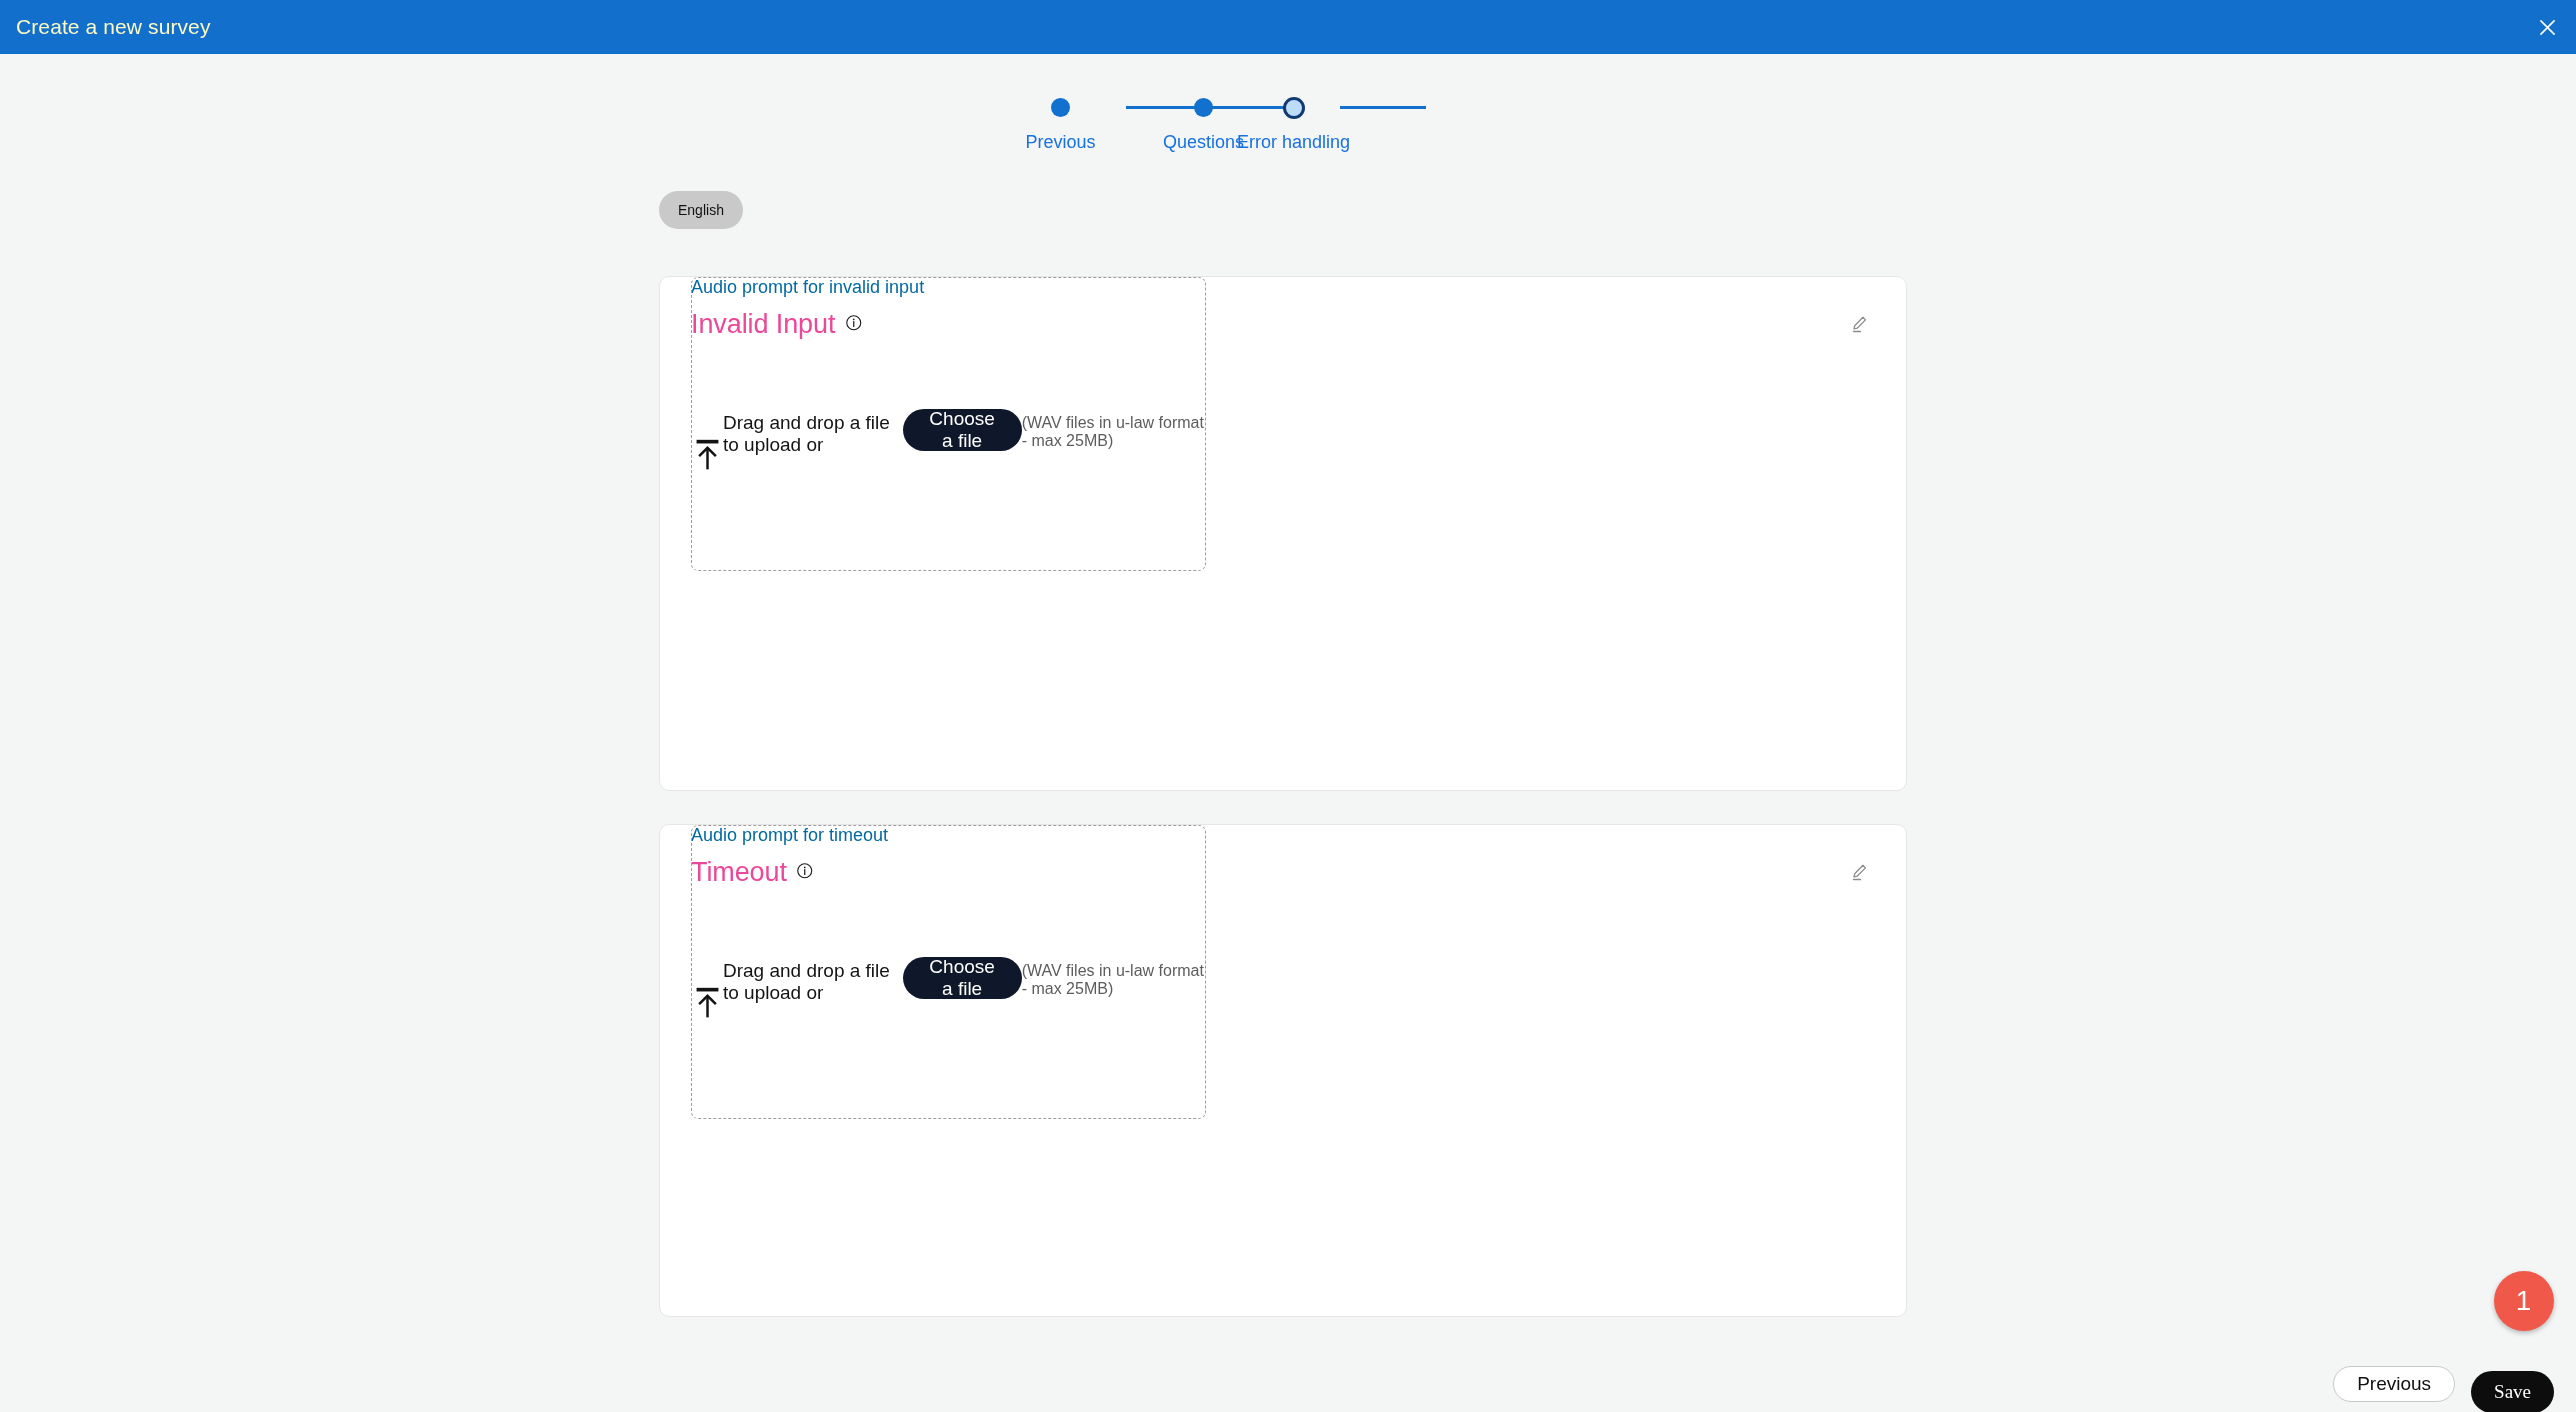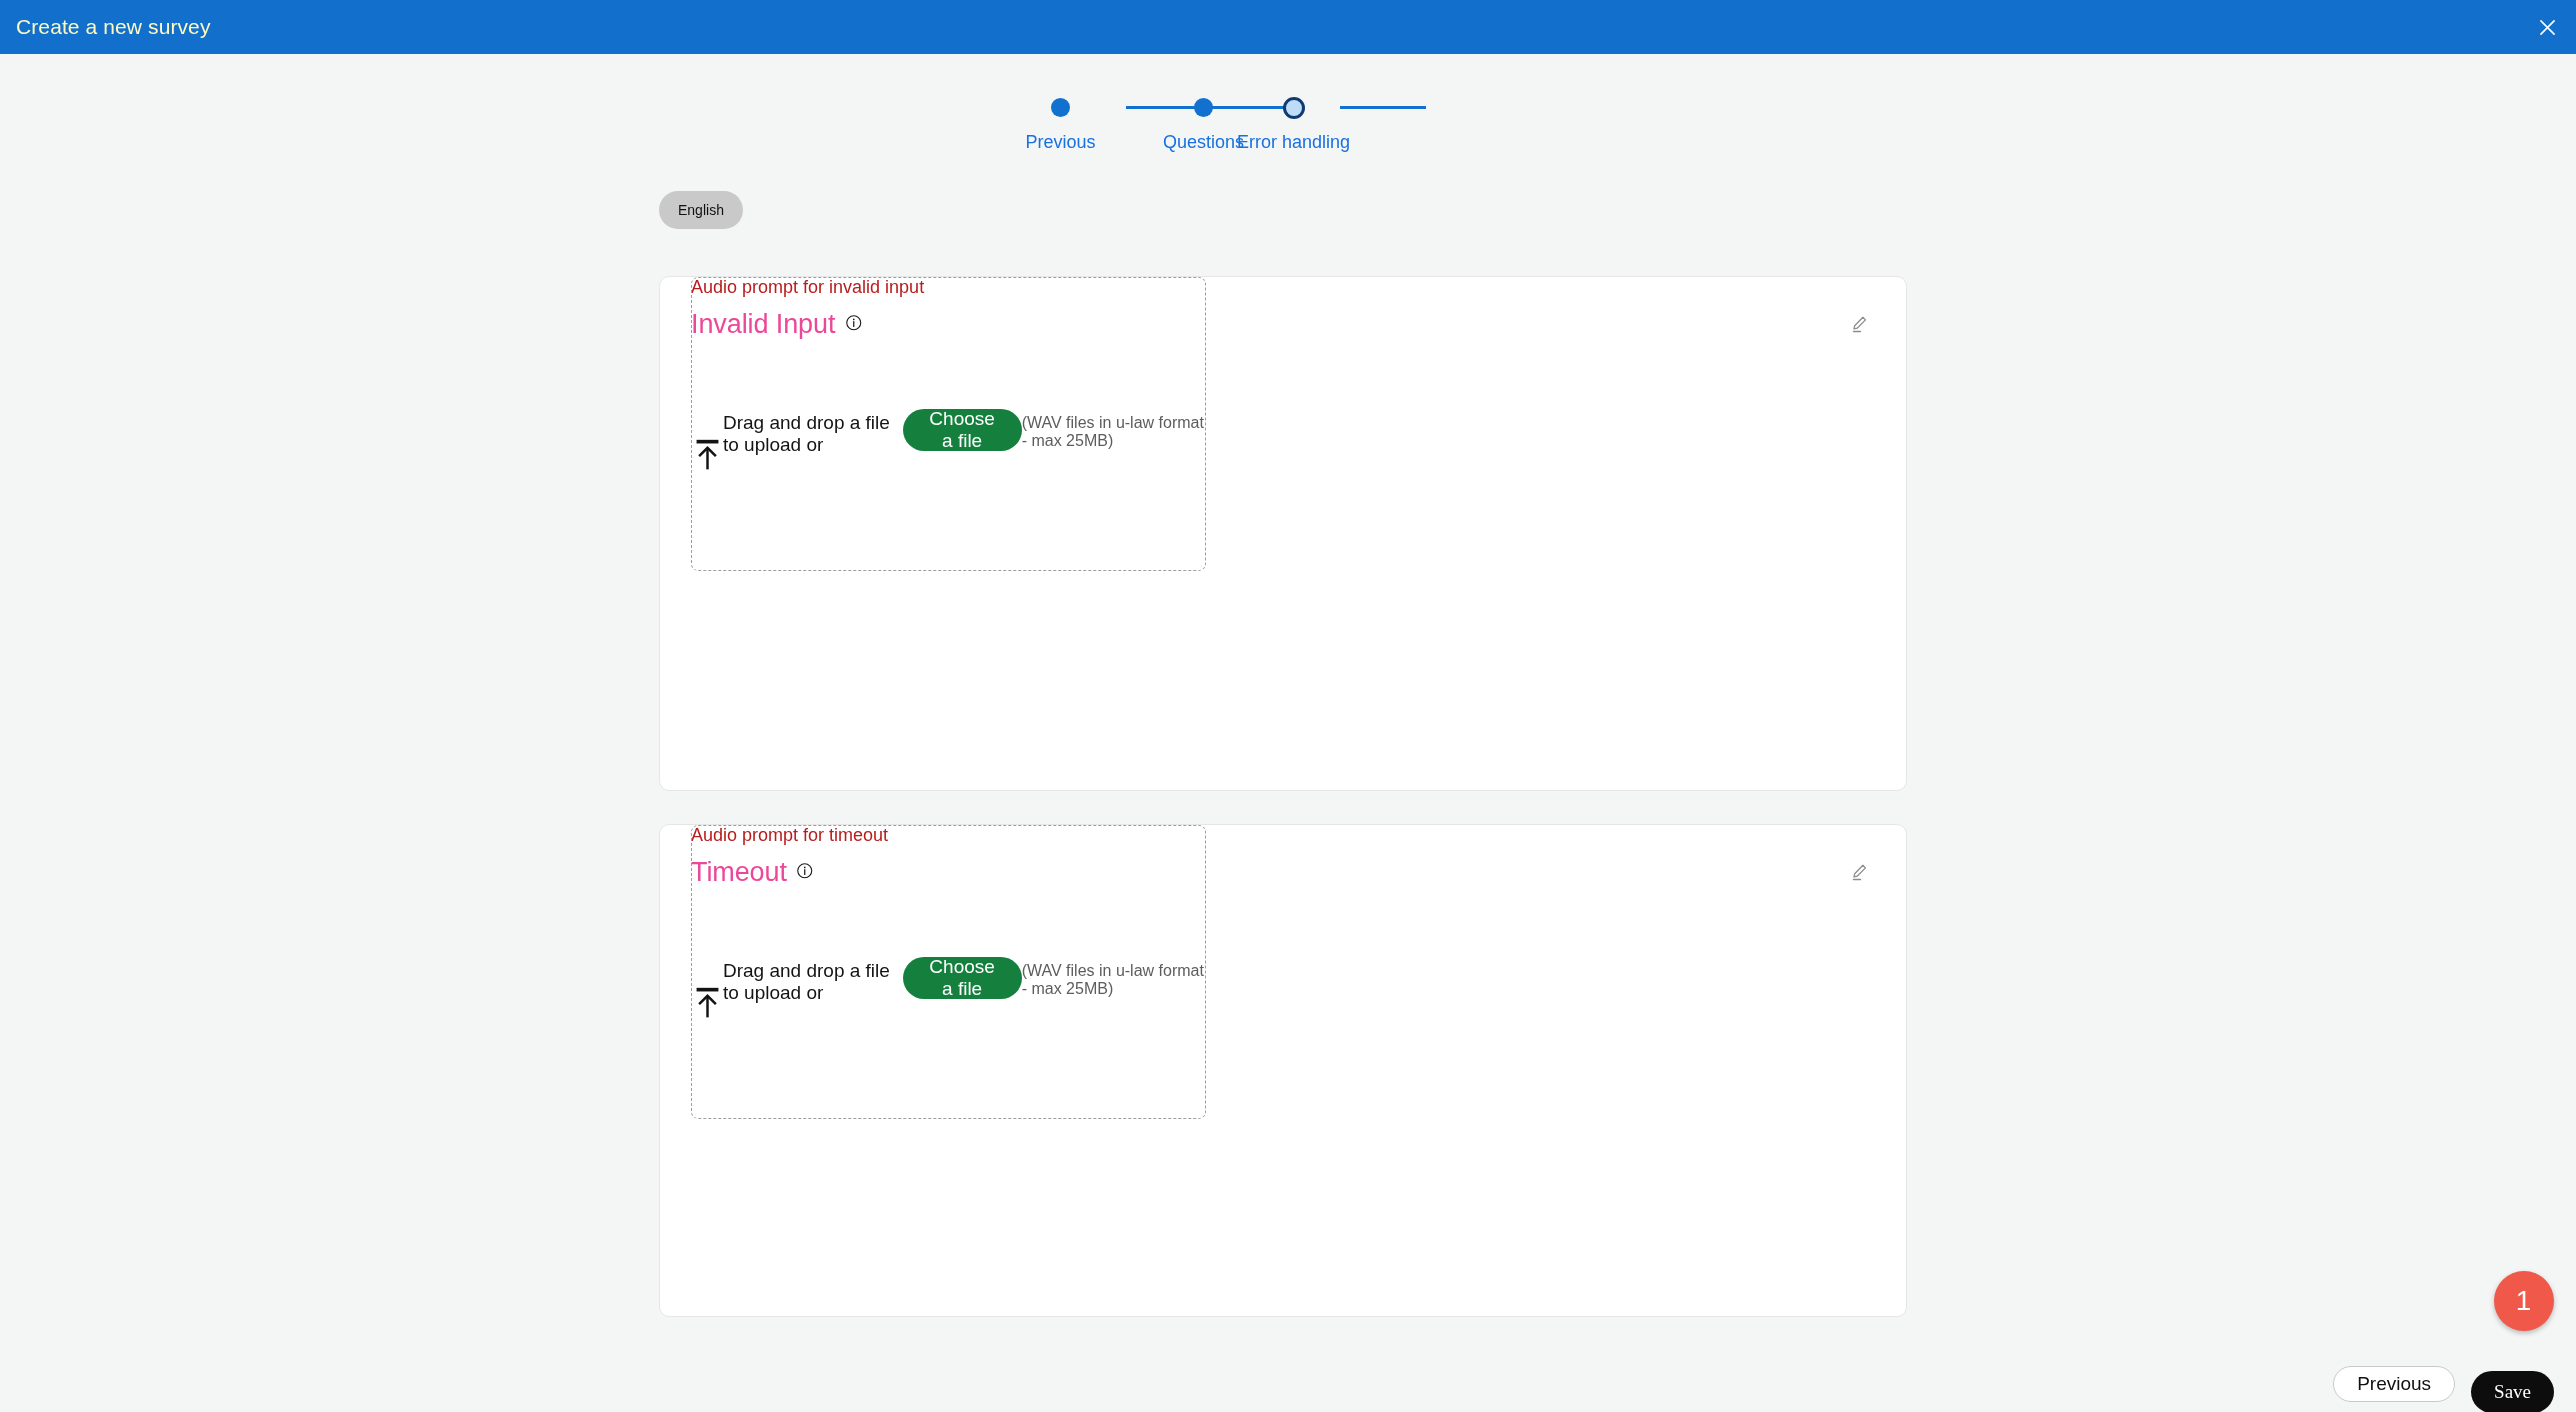--- a/index.html
+++ b/index.html
@@ -135,21 +135,21 @@
     width: 32px; height: 32px;
     display: flex; align-items: center; justify-content: center;
     cursor: pointer;
   }
 
   .card-sublabel {
     position: absolute;
     left: 31px;
     top: 386px - 276px;
     font-size: 18px;
-    color: #b91c1c;
+    color: #0369a1;
   }
   .card-timeout .card-sublabel { top: 934px - 824px; }
 
   
   .dropzone {
     position: absolute;
     left: 31px;
     width: 515px;
     height: 294px;
     border: 1.5px dashed #9c9c9c;
@@ -165,21 +165,21 @@
   .dz-main {
     margin-top: 19.6px;
     font-size: 19px;
     color: #141414;
   }
   .choose-btn {
     margin-top: 12.4px;
     height: 42px;
     padding: 0 23px;
     border-radius: 21px;
-    background: #15803d;
+    background: #0f172a;
     color: #ffffff;
     font-size: 19px;
     display: flex;
     align-items: center;
     justify-content: center;
     cursor: pointer;
     border: none;
     font-family: "Liberation Sans", sans-serif;
   }
   .dz-hint {

